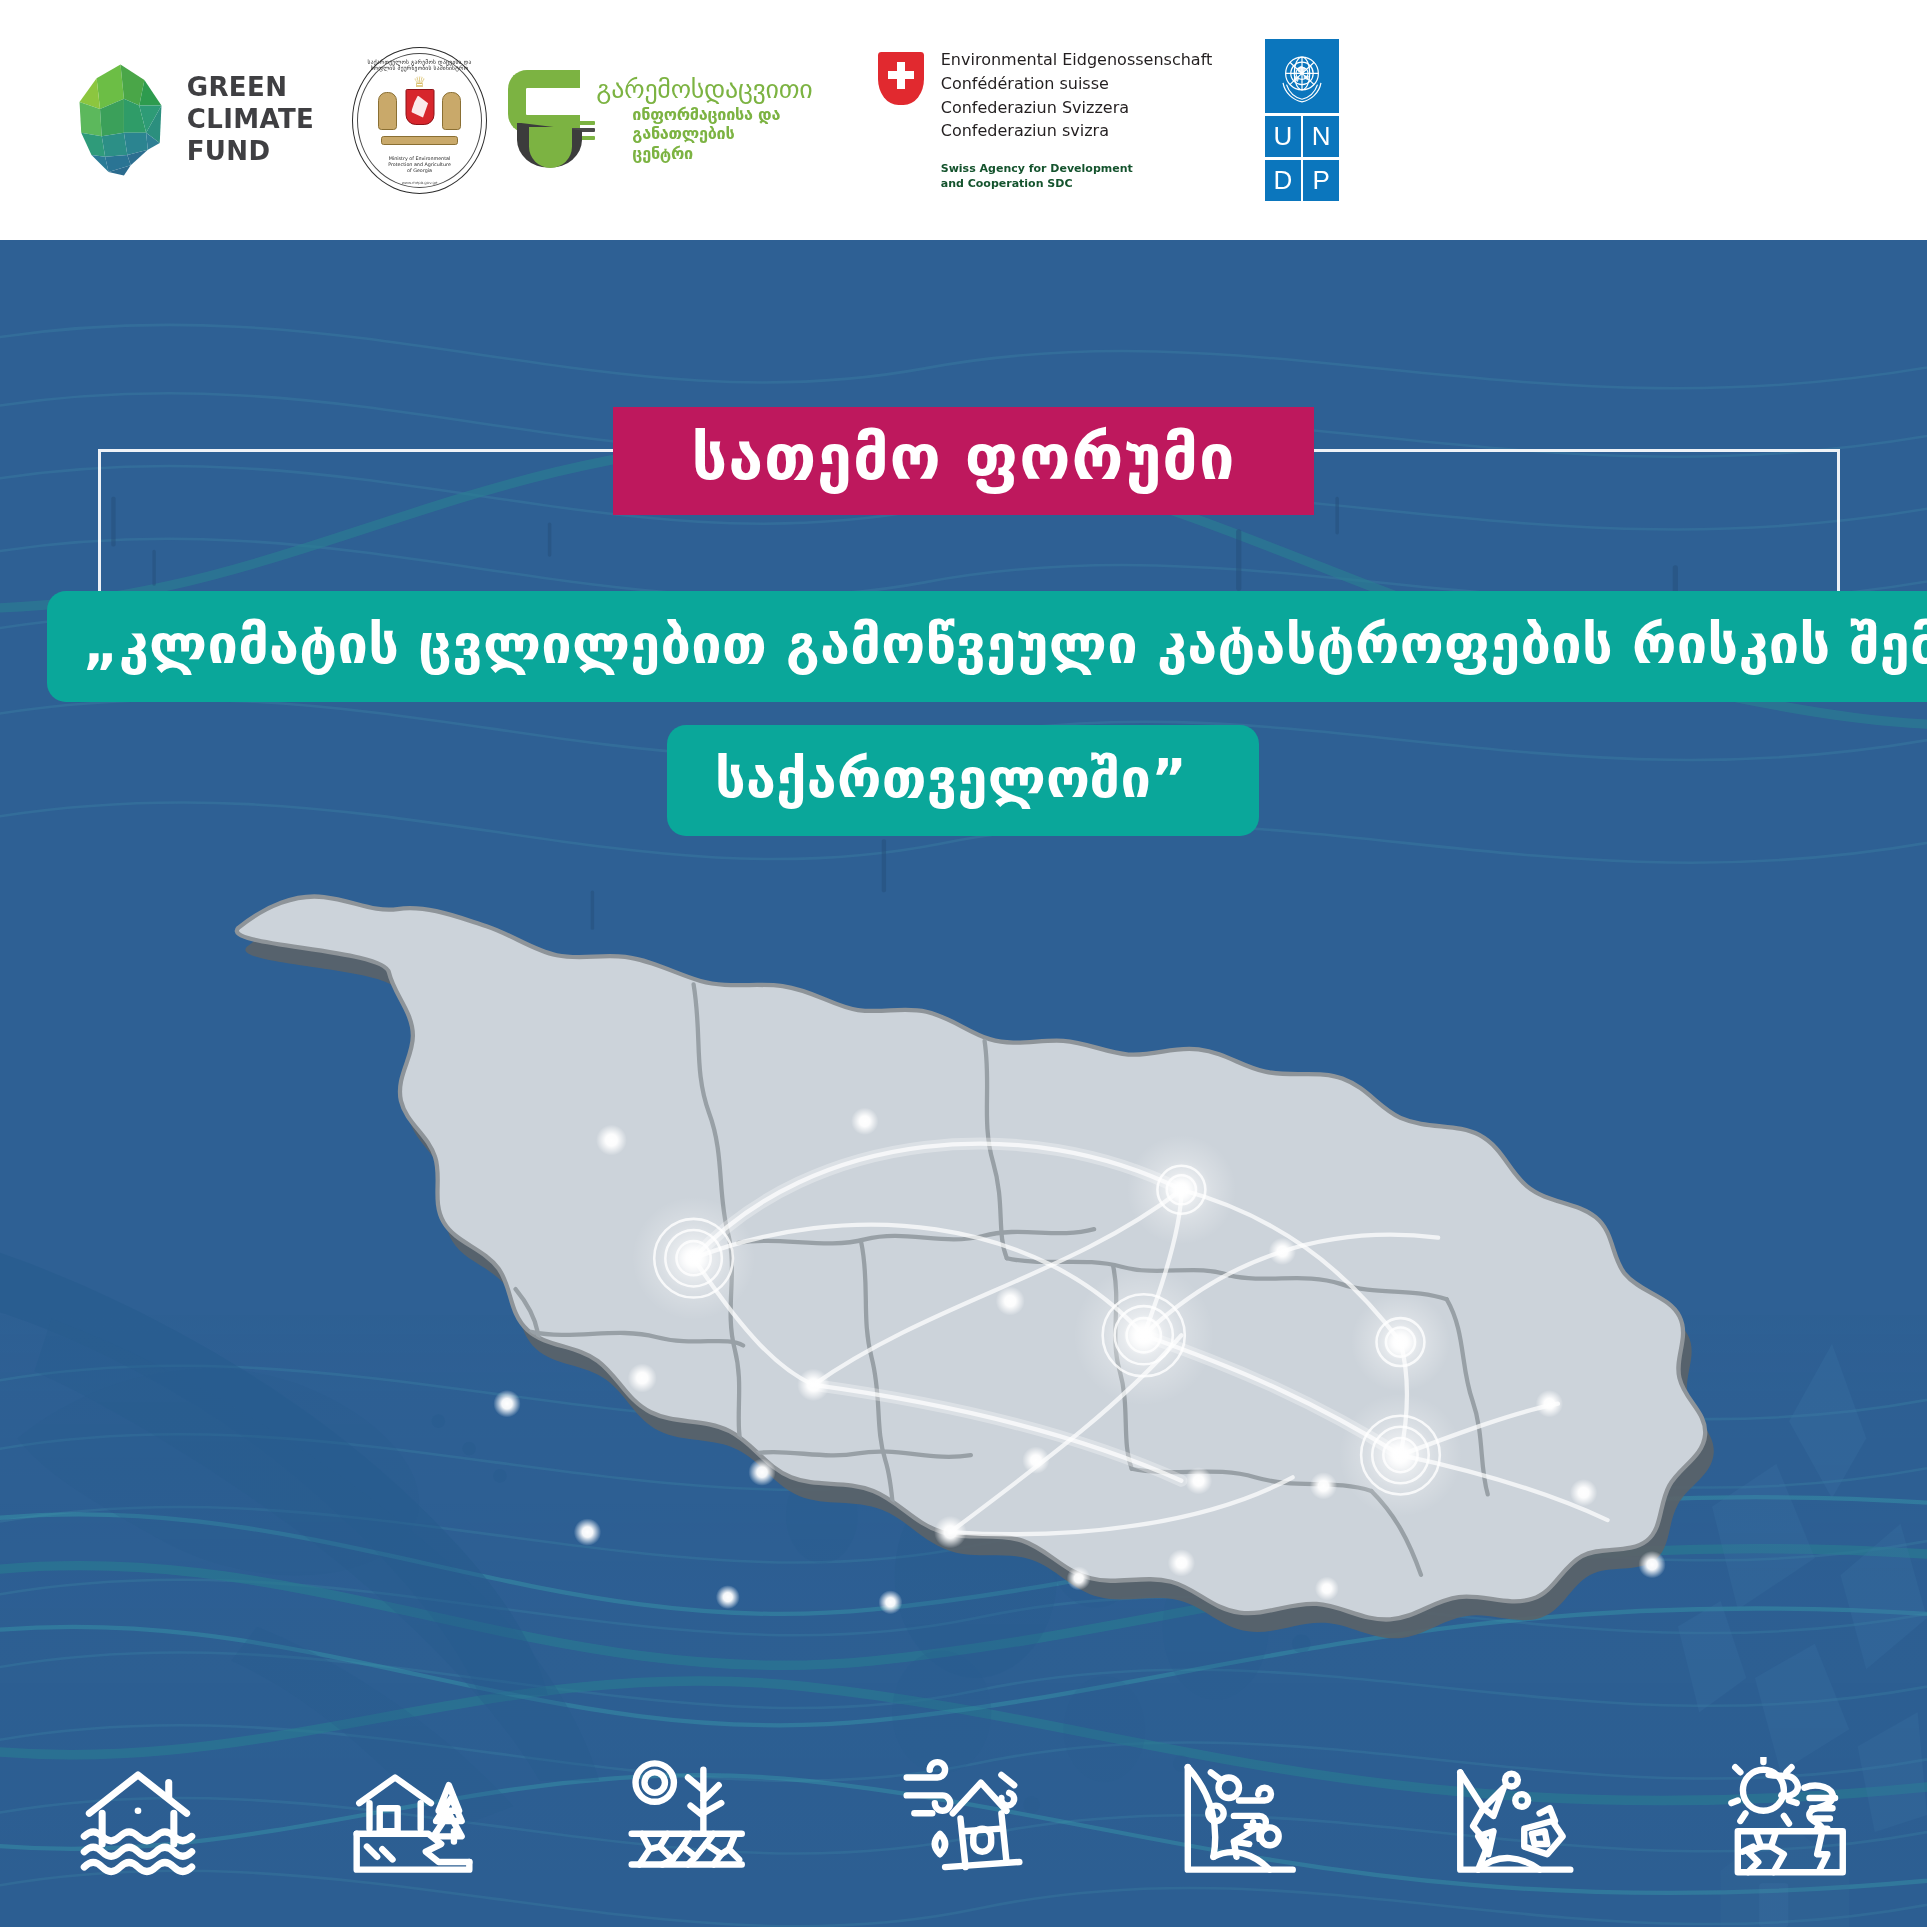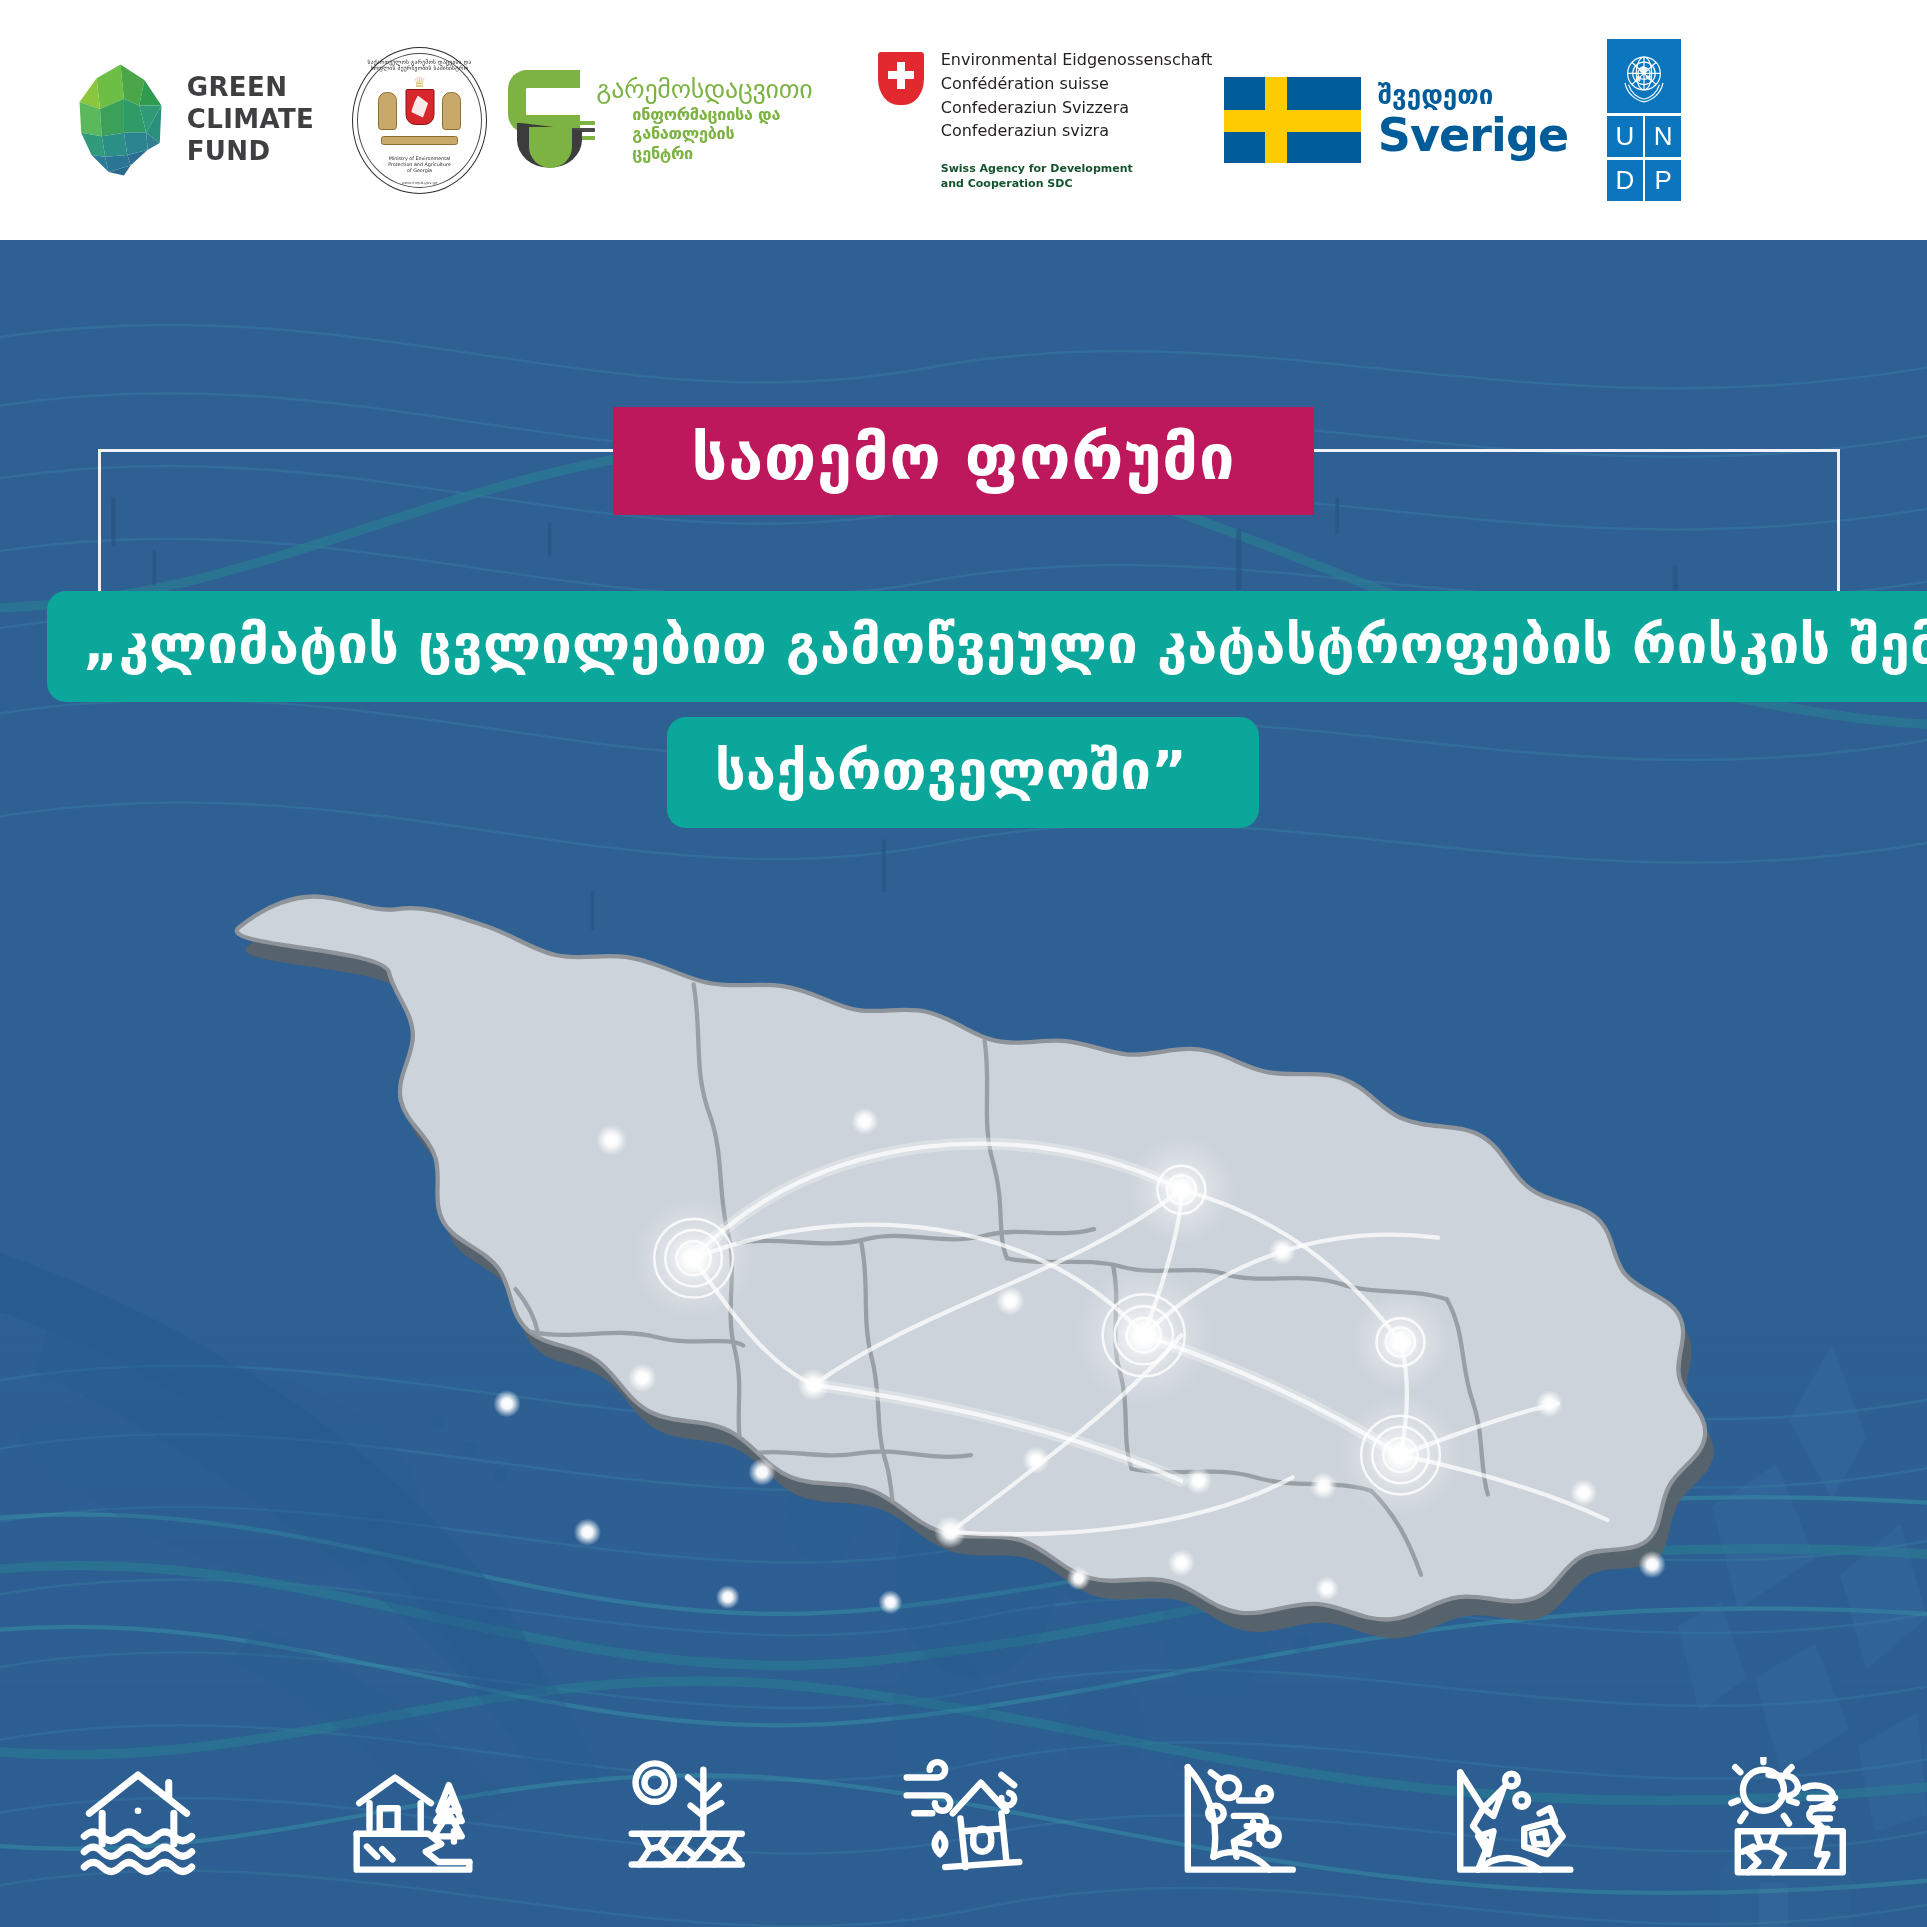--- a/index.html
+++ b/index.html
@@ -146,21 +146,21 @@
   .headline {
     position:absolute; left:47px; top:591px; width:1832px; z-index:12;
     text-align:center;
   }
   .hl-line {
     display:inline-block; background:#0aa79a; color:#ffffff;
     font-family:"DejaVu Sans", sans-serif; font-weight:700;
     font-size:54px; line-height:1.04; letter-spacing:0.3px;
     padding:26px 36px 29px; border-radius:19px; white-space:nowrap;
   }
-  .hl-line.l2 { margin-top:15px; padding-left:48px; padding-right:72px; }
+  .hl-line.l2 { margin-top:23px; padding-left:48px; padding-right:72px; }
 
   
   .mapwrap { position:absolute; left:214px; top:856px; width:1524px; height:813px; z-index:8; }
 
   
   .icons {
     position:absolute; left:0; bottom:29px; width:1927px; height:154px;
     display:flex; align-items:center; z-index:14;
   }
   .icon-cell { flex:1; display:flex; align-items:center; justify-content:center; }
@@ -347,29 +347,20 @@
             <div>Confederaziun svizra</div>
           </div>
           <div class="swiss-bold">
             <div>Swiss Agency for Development</div>
             <div>and Cooperation SDC</div>
           </div>
         </div>
       </div>
     </div>
 
-    <div class="logo-slot sweden">
-      <div class="sweden-inner">
-        <div class="se-flag"></div>
-        <div>
-          <div class="se-ka">შვედეთი</div>
-          <div class="se-name">Sverige</div>
-        </div>
-      </div>
-    </div>
 
     <div class="logo-slot undp">
       <div class="undp-inner">
         <div class="undp-top">
           <svg width="62" height="62" viewBox="0 0 72 72">
             <g fill="none" stroke="#ffffff" stroke-width="1.4">
               <circle cx="36" cy="33" r="19"></circle>
               <circle cx="36" cy="33" r="13"></circle>
               <circle cx="36" cy="33" r="7"></circle>
               <path d="M17,33 H55 M36,14 V52 M22,20 C30,28 42,38 50,46 M50,20 C42,28 30,38 22,46"></path>

